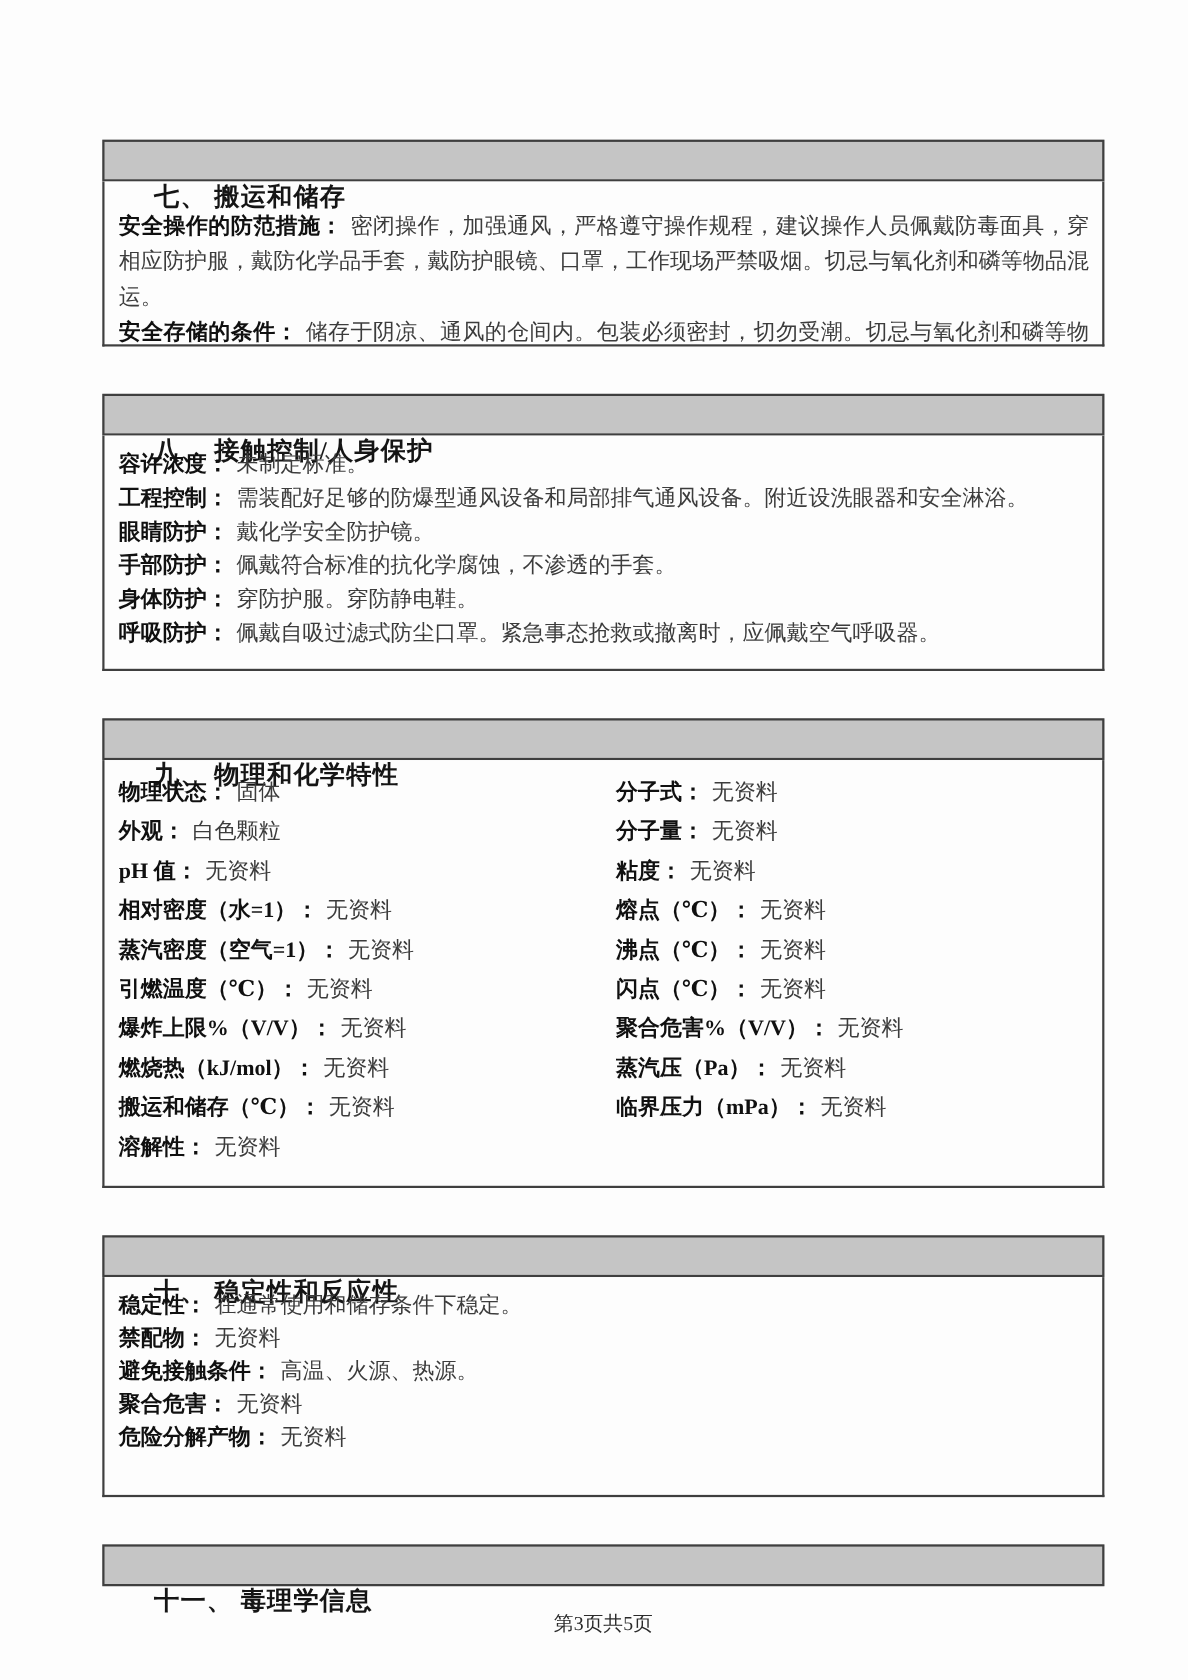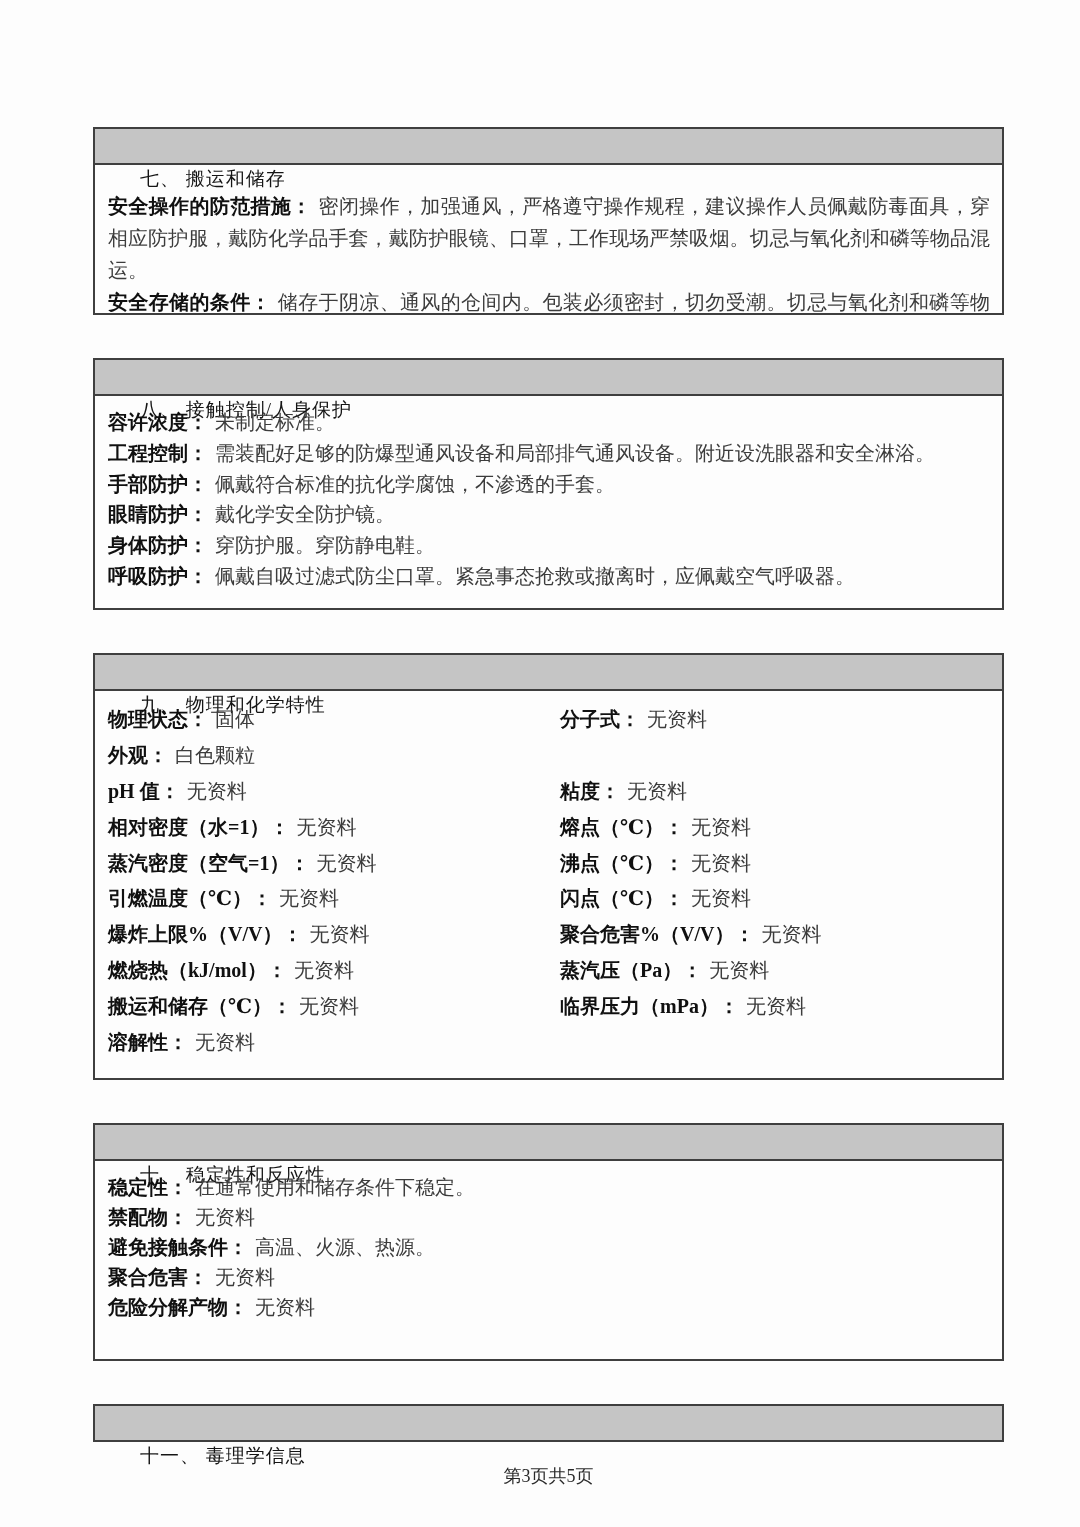--- a/index.html
+++ b/index.html
@@ -25,22 +25,22 @@
   .sec-header {
     box-sizing: border-box;
     height: 38px;
     background: #c5c5c5;
     border: 2px solid #3f3f3f;
     line-height: 33px;
     padding-left: 13px;
     white-space: pre;
   }
   .sec-title {
-    font-size: 19px;
-    font-weight: normal;
+    font-size: 23px;
+    font-weight: bold;
     color: #151515;
     letter-spacing: 1px;
   }
   .sec-body {
     box-sizing: border-box;
     background: #fdfdfd;
     border: 2px solid #3f3f3f;
     border-top: none;
     overflow: hidden;
     font-size: 20px;
@@ -99,38 +99,39 @@
       </div>
     </section>
 
     <section class="sec">
       <div class="sec-header">
         <span class="sec-title">八、 接触控制/人身保护</span>
       </div>
       <div class="sec-body body-s8">
         <div class="line"><span class="lbl">容许浓度：</span><span class="val">未制定标准。</span></div>
         <div class="line"><span class="lbl">工程控制：</span><span class="val">需装配好足够的防爆型通风设备和局部排气通风设备。附近设洗眼器和安全淋浴。</span></div>
+        <div class="line"><span class="lbl">眼睛防护：</span><span class="val">戴化学安全防护镜。</span></div>
         <div class="line"><span class="lbl">手部防护：</span><span class="val">佩戴符合标准的抗化学腐蚀，不渗透的手套。</span></div>
-        <div class="line"><span class="lbl">眼睛防护：</span><span class="val">戴化学安全防护镜。</span></div>
         <div class="line"><span class="lbl">身体防护：</span><span class="val">穿防护服。穿防静电鞋。</span></div>
         <div class="line"><span class="lbl">呼吸防护：</span><span class="val">佩戴自吸过滤式防尘口罩。紧急事态抢救或撤离时，应佩戴空气呼吸器。</span></div>
       </div>
     </section>
 
     <section class="sec">
       <div class="sec-header">
         <span class="sec-title">九、 物理和化学特性</span>
       </div>
       <div class="sec-body body-s9">
         <div class="prow">
           <div><span class="lbl">物理状态：</span><span class="val">固体</span></div>
           <div><span class="lbl">分子式：</span><span class="val">无资料</span></div>
         </div>
         <div class="prow">
           <div><span class="lbl">外观：</span><span class="val">白色颗粒</span></div>
+          <div><span class="lbl">分子量：</span><span class="val">无资料</span></div>
         </div>
         <div class="prow">
           <div><span class="lbl">pH 值：</span><span class="val">无资料</span></div>
           <div><span class="lbl">粘度：</span><span class="val">无资料</span></div>
         </div>
         <div class="prow">
           <div><span class="lbl">相对密度（水=1）：</span><span class="val">无资料</span></div>
           <div><span class="lbl">熔点（℃）：</span><span class="val">无资料</span></div>
         </div>
         <div class="prow">

